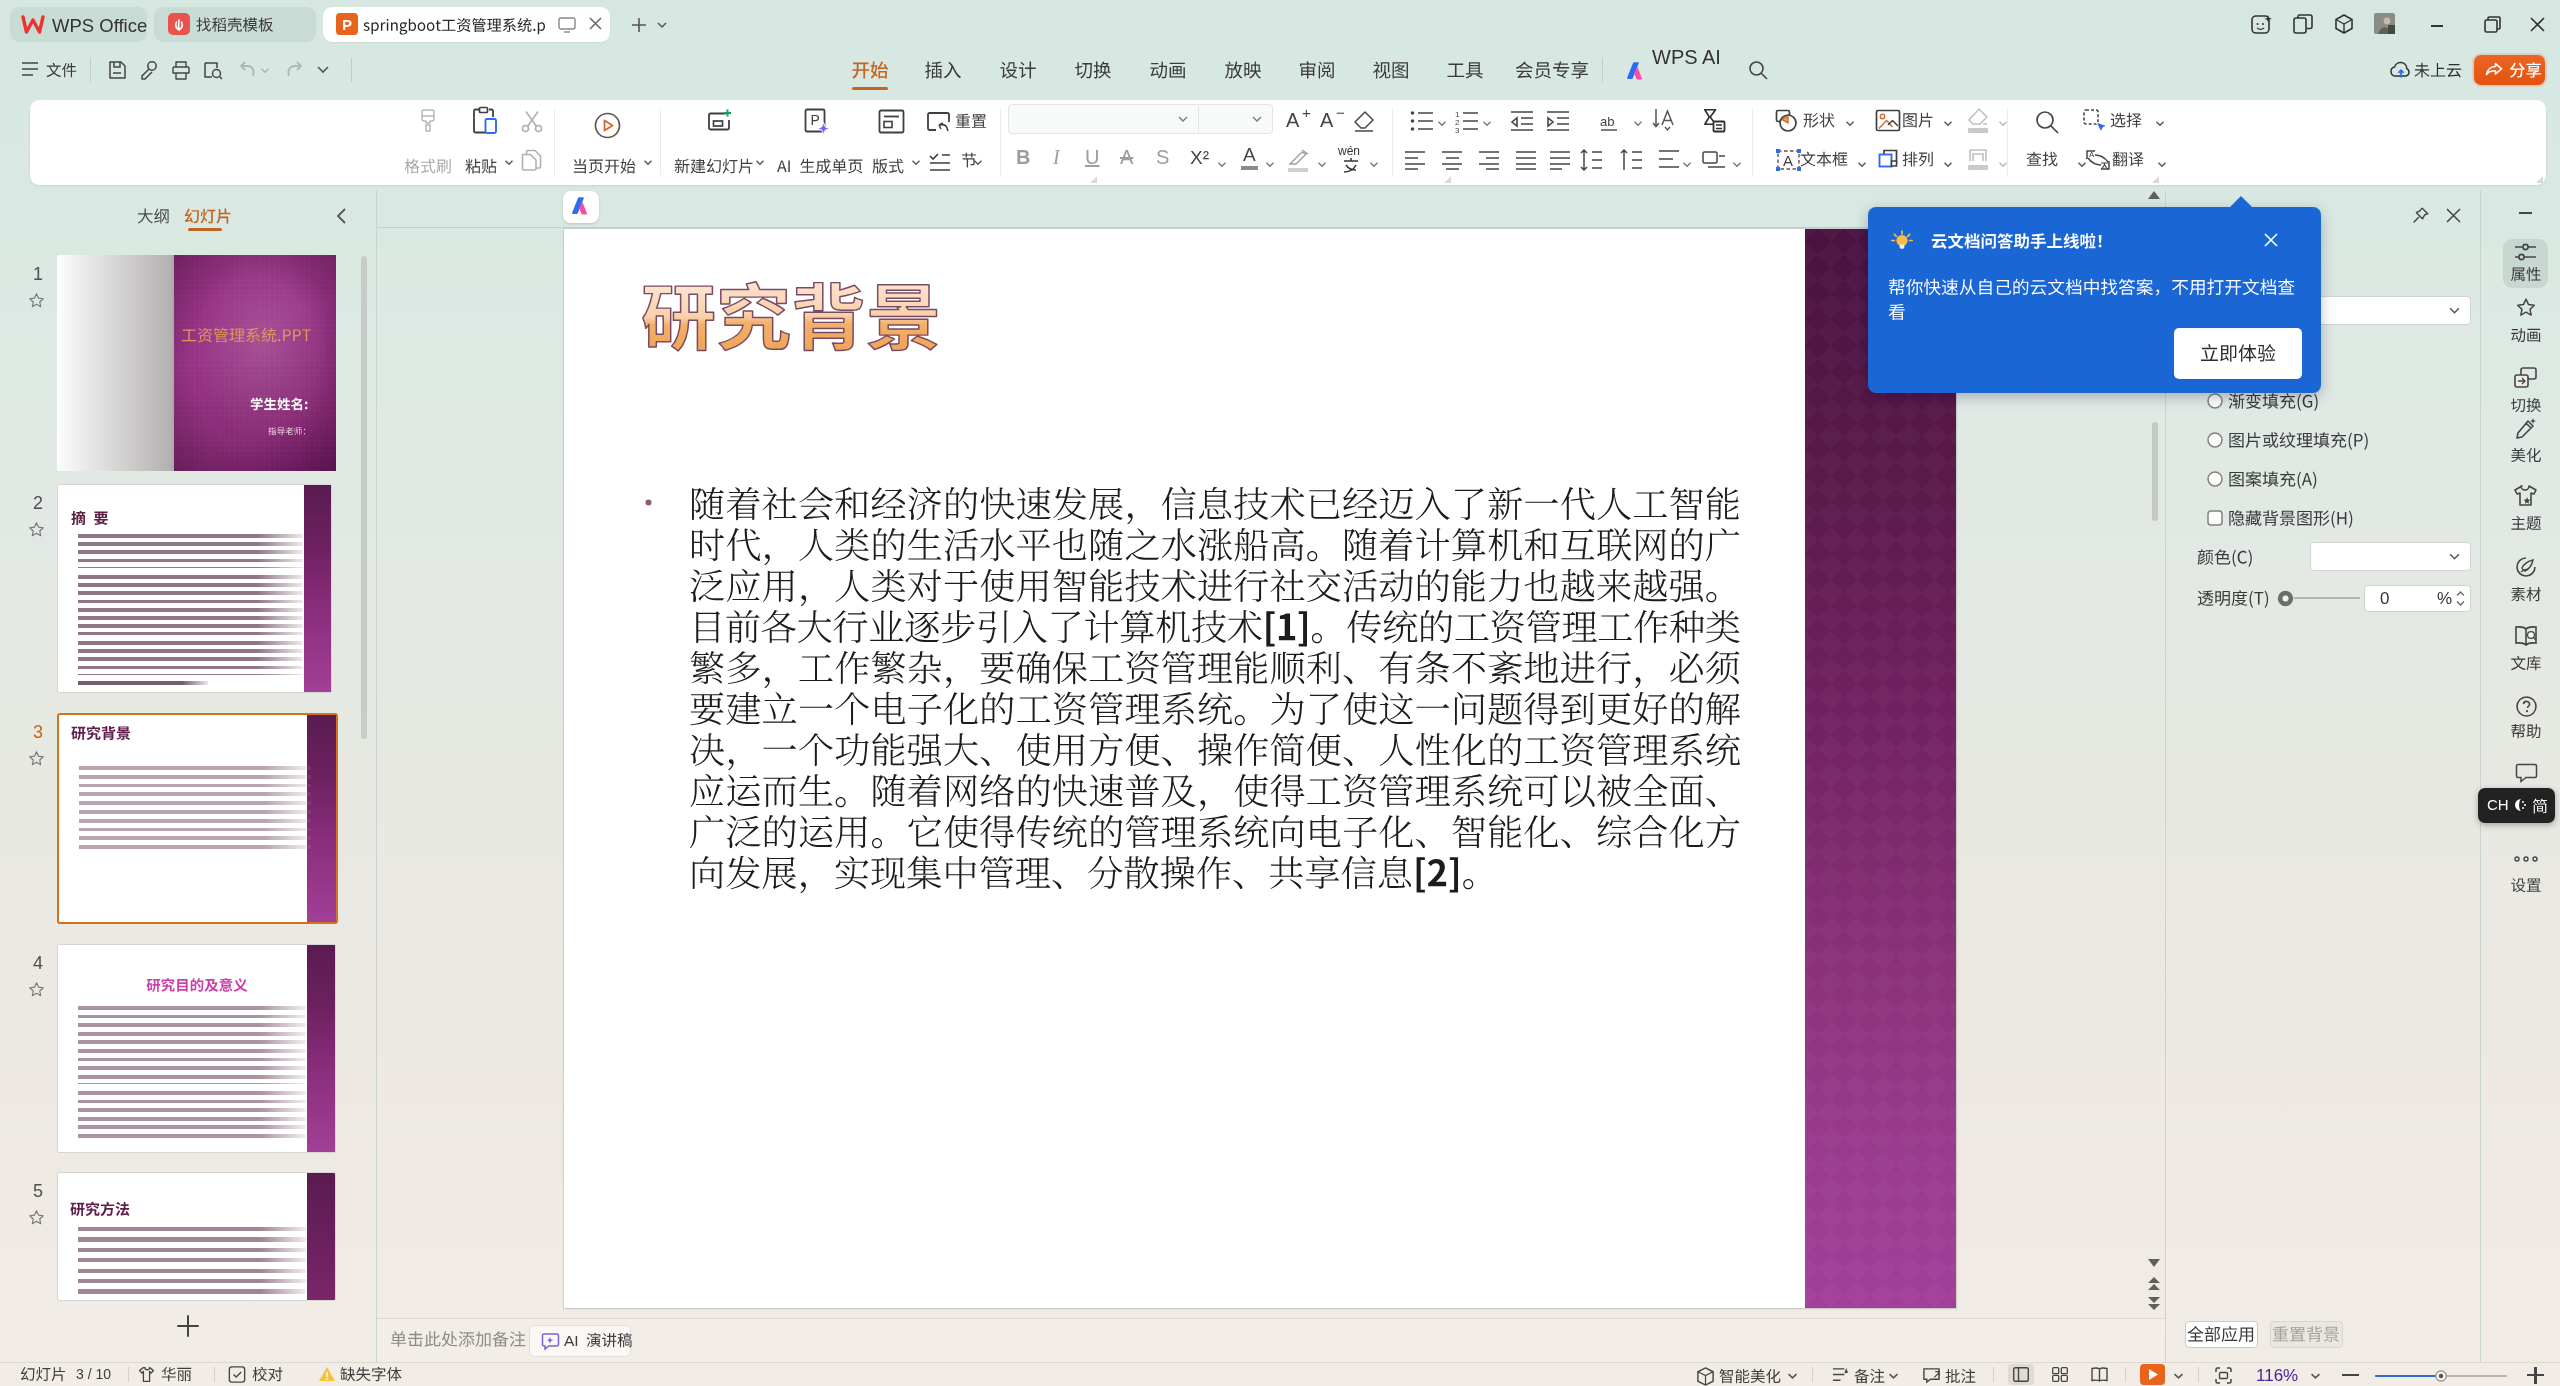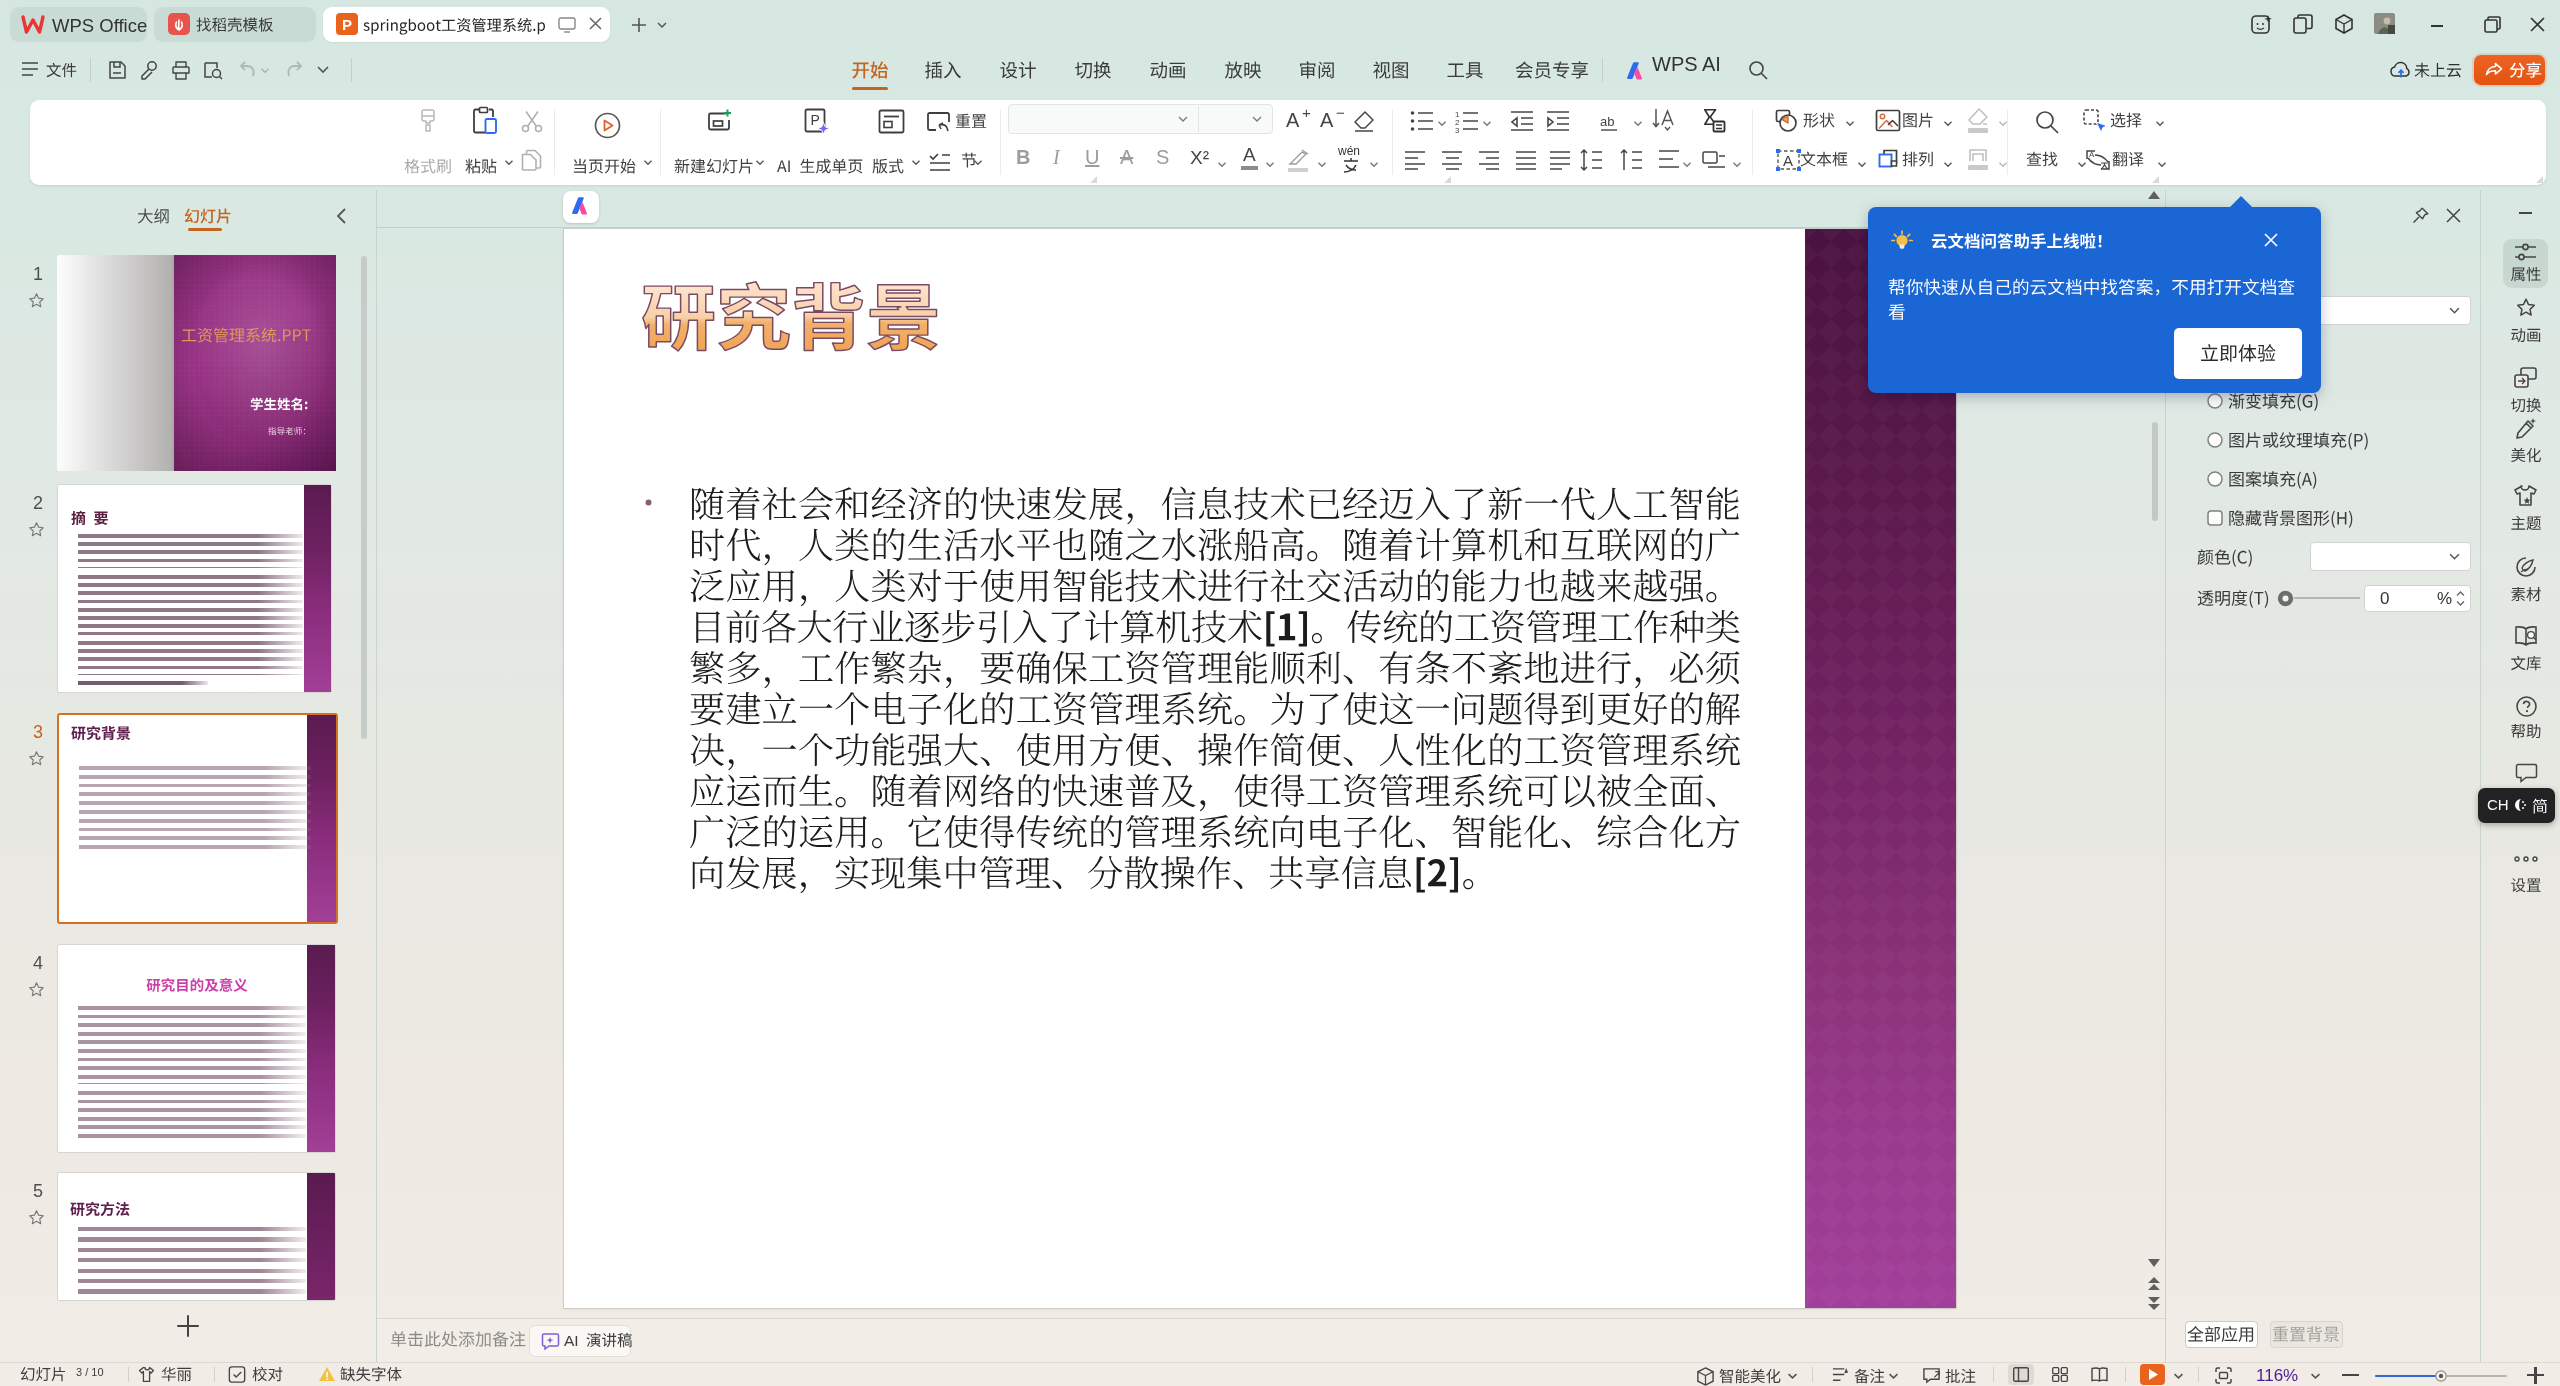--- a/index.html
+++ b/index.html
@@ -464,21 +464,21 @@
   </svg>
 <div class="vline" style="left:351px;top:58px;height:24px;background:#c2cfc9"></div>
 <div class="abs" style="left:852px;top:87px;width:36px;height:3px;background:#c4641f;border-radius:2px"></div>
 <svg class="ic" style="left:1602px;top:58px" width="1" height="24">
     <rect width="1" height="24" fill="#c2cfc9"></rect>
   </svg>
 <svg class="ic" style="left:1625px;top:60px" width="21" height="20" viewBox="0 0 21 20">
     <path d="M8.2 2.2h4.6a1 1 0 01.9 1.4L7.9 18a1.6 1.6 0 01-1.5 1H3.1a1 1 0 01-.9-1.4L8 2.9a1.6 1.6 0 011.4-.7z" fill="#2f6bf0"></path>
     <path d="M12.6 7.2l4.3 11a1 1 0 01-.9 1.4h-3.2a1.6 1.6 0 01-1.5-1l-2.2-5.8z" fill="#fb4ba3"></path>
   </svg>
-<div class="lat" style="left:1652px;top:53px;font-size:20px;color:#333">WPS AI</div>
+<div class="lat" style="left:1652px;top:46px;font-size:20px;color:#333">WPS AI</div>
 <svg class="ic" style="left:1748px;top:60px" width="20" height="20" viewBox="0 0 20 20">
     <circle cx="8.5" cy="8.5" r="6.5" stroke="#444" stroke-width="1.6" fill="none"></circle>
     <path d="M13.5 13.5L19 19" stroke="#444" stroke-width="1.6"></path>
   </svg>
 <svg class="ic" style="left:2390px;top:59px" width="22" height="21" viewBox="0 0 22 21">
     <path d="M5.5 17A4.5 4.5 0 014.6 8.1 6.2 6.2 0 0116.8 9.6 4 4 0 0116.2 17z" stroke="#333" stroke-width="1.5" fill="none" stroke-linejoin="round"></path>
     <path d="M11 18.5v-7M8.4 13.8L11 11.2l2.6 2.6" stroke="#2f6fe0" stroke-width="1.8" fill="none"></path>
   </svg>
 <div class="abs" style="left:2474px;top:55px;width:71px;height:30px;background:linear-gradient(180deg,#ec6423,#e4520f);border-radius:7px;box-shadow:0 0 0 2px rgba(232,90,26,0.16)"></div>
 <svg class="ic" style="left:2485px;top:63px;z-index:11" width="18" height="15" viewBox="0 0 18 15">
@@ -877,21 +877,21 @@
 <div id="notes"></div>
 <div id="aibtn"></div>
 <svg class="ic" style="left:541px;top:1332px" width="19" height="19" viewBox="0 0 19 19">
     <path d="M3 2h13a1.5 1.5 0 011.5 1.5v9A1.5 1.5 0 0116 14H8l-4 3v-3H3A1.5 1.5 0 011.5 12.5v-9A1.5 1.5 0 013 2z" stroke="#7b61d0" stroke-width="1.5" fill="none"></path>
     <path d="M9 5l1 2.5L12.5 8 10 9l-1 2.5L8 9 5.5 8 8 7.5z" fill="#7b61d0"></path>
   </svg>
 <div class="lat" style="left:564px;top:1332px;font-size:15.5px;color:#3d3d3d">AI</div>
 
 
 <div id="status"></div>
-<div class="lat" style="left:76px;top:1366px;font-size:11px;color:#3d3d3d">3 / 10</div>
+<div class="lat" style="left:76px;top:1366px;font-size:14px;color:#3d3d3d">3 / 10</div>
 <div class="vline" style="left:128px;top:1367px;height:15px;background:#d4cfc8"></div>
 <svg class="ic" style="left:137px;top:1366px" width="19" height="17" viewBox="0 0 24 22">
     <path d="M8 2L3 6l3 3 2-2v13h8V7l2 2 3-3-5-4a3 3 0 01-6 0z" stroke="#454545" stroke-width="1.7" fill="none" stroke-linejoin="round"></path>
   </svg>
 <div class="vline" style="left:214px;top:1367px;height:15px;background:#d4cfc8"></div>
 <svg class="ic" style="left:228px;top:1366px" width="18" height="17" viewBox="0 0 20 20">
     <rect x="1" y="1" width="18" height="18" rx="3" stroke="#454545" stroke-width="1.6" fill="none"></rect>
     <path d="M6 10l3 3 6-6" stroke="#454545" stroke-width="1.6" fill="none"></path>
   </svg>
 <svg class="ic" style="left:318px;top:1366px" width="18" height="16" viewBox="0 0 18 16">

